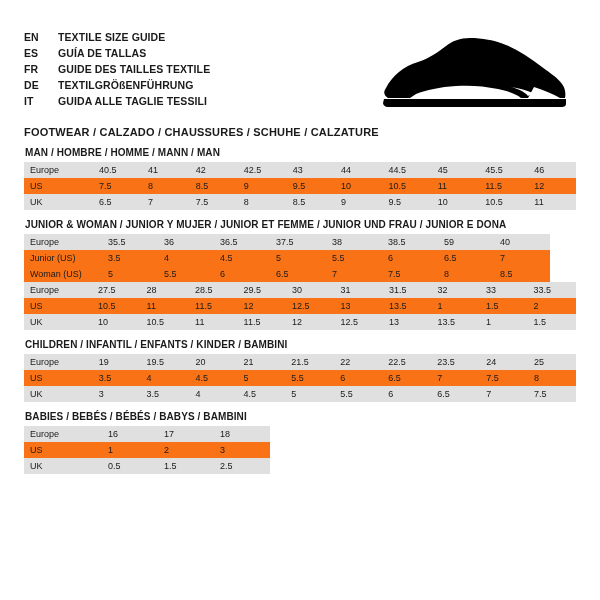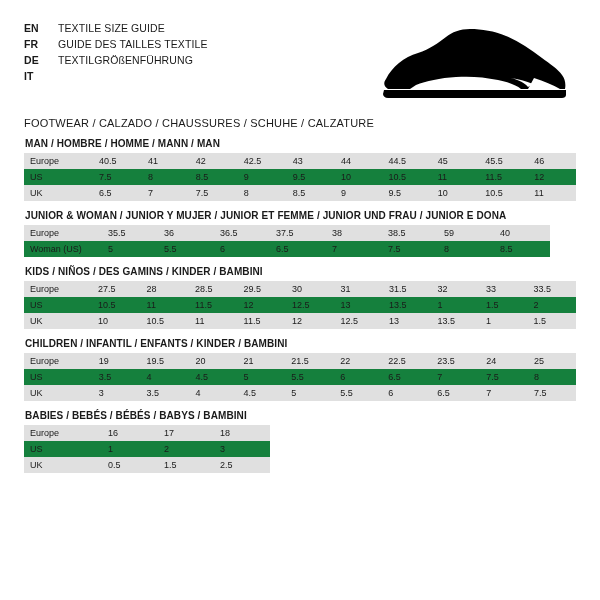--- a/index.html
+++ b/index.html
@@ -12,21 +12,21 @@
     background: #ffffff;
     font-family: "Liberation Sans", sans-serif;
     color: #1a1a1a;
     overflow: hidden;
   }
   .page {
     position: relative;
     width: 600px;
     height: 600px;
     box-sizing: border-box;
-    padding: 19px 24px 0 24px;
+    padding: 28px 24px 0 24px;
   }
 
   
   .header {
     display: flex;
     align-items: flex-start;
     justify-content: space-between;
     height: 92px;
   }
   .lang-block {
@@ -41,35 +41,35 @@
     line-height: 15px;
     font-weight: bold;
     letter-spacing: 0.1px;
   }
   .lang-code {
     width: 34px;
     flex: 0 0 34px;
     font-weight: bold;
   }
   .lang-text {
-    font-weight: normal;
+    font-weight: bold;
   }
 
   .shoe-art {
     width: 190px;
     height: 78px;
     position: relative;
     margin-right: 8px;
     margin-top: 8px;
   }
   .shoe-art svg { display: block; }
 
   .footwear-title {
     font-size: 11px;
-    font-weight: normal;
+    font-weight: bold;
     letter-spacing: 0.2px;
     margin-top: 6px;
   }
 
   
   .section {
     margin-top: 0;
   }
   .section-title {
     font-size: 10px;
@@ -94,21 +94,21 @@
     width: 72px;
     margin-top: 35px;
   }
   td.val {
     width: 50px;
   }
   tr.shaded td {
     background: #e0e0e0;
   }
   tr.plain td {
-    background: #15803d;
+    background: #f97316;
   }
 
   
   .man td.lbl { width: 72px; }
   .jw  td.lbl { width: 72px; }
   .kids td.lbl { width: 72px; }
   .children td.lbl { width: 72px; }
   .babies td.lbl { width: 72px; }
 </style>
 </head>
@@ -116,29 +116,34 @@
 
 <div class="page">
 
   <div class="header">
     <div class="lang-block">
       <div class="lang-row">
         <span class="lang-code">EN</span>
         <span class="lang-text">TEXTILE SIZE GUIDE</span>
       </div>
       <div class="lang-row">
+        <span class="lang-code">ES</span>
+        <span class="lang-text">GUÍA DE TALLAS</span>
+      </div>
+      <div class="lang-row">
         <span class="lang-code">FR</span>
         <span class="lang-text">GUIDE DES TAILLES TEXTILE</span>
       </div>
       <div class="lang-row">
         <span class="lang-code">DE</span>
         <span class="lang-text">TEXTILGRÖßENFÜHRUNG</span>
       </div>
       <div class="lang-row">
         <span class="lang-code">IT</span>
+        <span class="lang-text">GUIDA ALLE TAGLIE TESSILI</span>
       </div>
     </div>
 
     <div class="shoe-art">
       <svg viewBox="0 0 190 78" width="190" height="78" aria-hidden="true">
         <path fill="#000000" d="M8 52 C14 40 26 30 40 26 C52 22 60 16 68 10 C74 5 82 2 92 2 C104 2 116 4 128 9 C140 14 152 22 164 31 C172 37 180 42 184 48 C187 52 188 57 187 62 L182 62 C175 58 166 54 156 51 L150 62 L143 62 C138 58 130 55 120 53 C106 50 92 49 78 50 C62 51 48 54 38 58 L32 62 L10 62 C6 60 5 56 8 52 Z"></path>
         <path fill="#ffffff" d="M150 60 C147 56 141 53 133 51 C140 52 148 54 155 57 Z"></path>
         <path fill="#000000" d="M6 63 L188 63 L188 68 C188 70 186 71 184 71 L10 71 C7 71 5 69 5 67 Z"></path>
       </svg>
     </div>
@@ -202,36 +207,46 @@
           <td class="val">35.5</td>
           <td class="val">36</td>
           <td class="val">36.5</td>
           <td class="val">37.5</td>
           <td class="val">38</td>
           <td class="val">38.5</td>
           <td class="val">59</td>
           <td class="val">40</td>
         </tr>
         <tr class="plain">
+          <td class="lbl">Junior (US)</td>
+          <td class="val">3.5</td>
+          <td class="val">4</td>
+          <td class="val">4.5</td>
+          <td class="val">5</td>
+          <td class="val">5.5</td>
+          <td class="val">6</td>
+          <td class="val">6.5</td>
+          <td class="val">7</td>
+        </tr>
+        <tr class="plain">
           <td class="lbl">Woman (US)</td>
           <td class="val">5</td>
           <td class="val">5.5</td>
           <td class="val">6</td>
           <td class="val">6.5</td>
           <td class="val">7</td>
           <td class="val">7.5</td>
           <td class="val">8</td>
           <td class="val">8.5</td>
         </tr>
       </tbody>
     </table>
   </div>
 
   <div class="section">
-    <div class="section-title">KIDS / NIÑOS / DES GAMINS / KINDER / BAMBINI</div>
     <table class="size kids">
       <tbody>
         <tr class="shaded">
           <td class="lbl">Europe</td>
           <td class="val">27.5</td>
           <td class="val">28</td>
           <td class="val">28.5</td>
           <td class="val">29.5</td>
           <td class="val">30</td>
           <td class="val">31</td>

